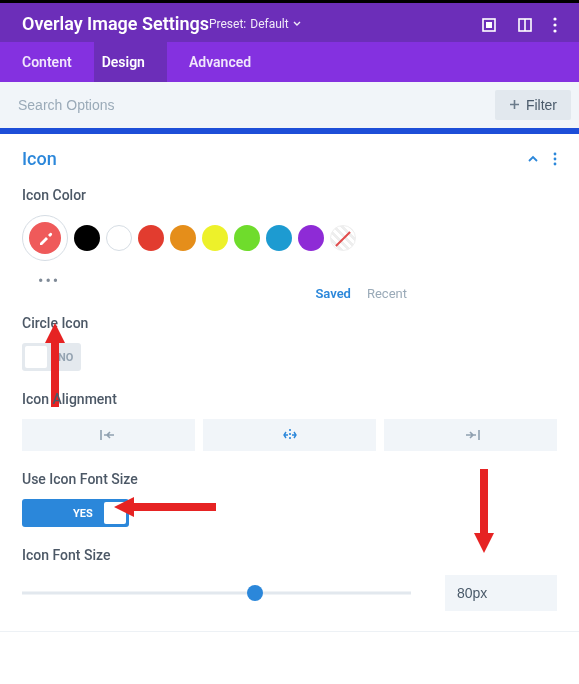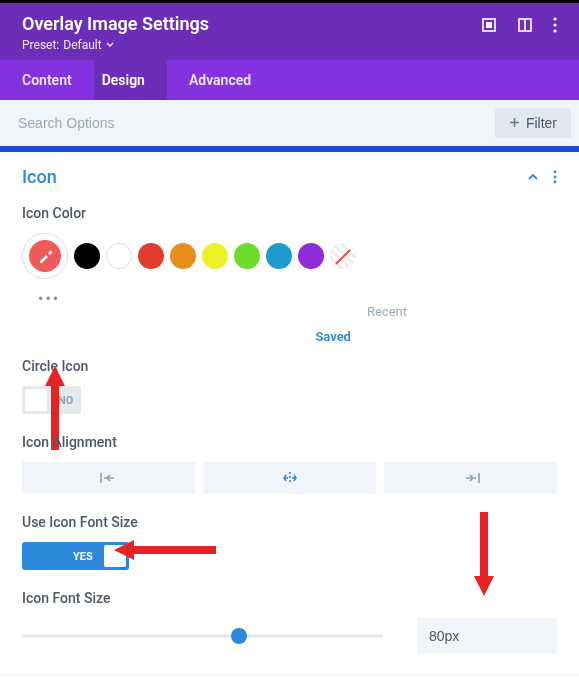--- a/index.html
+++ b/index.html
@@ -14,21 +14,21 @@
     }
     .topbar-black { height: 3px; background: #000; }
     .header {
       background: #6c2eb9;
       color: #fff;
       padding: 10px 22px 8px 22px;
       display: flex;
       justify-content: space-between;
       align-items: flex-start;
     }
-    .header-left { display: flex; flex-direction: column; }
+    .header-left { display: flex; }
     .header-title { font-size: 18px; font-weight: 600; }
     .header-preset { font-size: 12px; opacity: 0.9; margin-top: 4px; display: flex; align-items: flex-start; gap: 4px; cursor: pointer; }
     .header-icons { display: flex; gap: 20px; align-items: center; padding-top: 4px; }
     .header-icons span { cursor: pointer; display: inline-flex; }
     .tabs {
       background: #8431e0;
       display: flex;
       padding: 0;
     }
     .tab {
@@ -103,21 +103,21 @@
       display: flex; align-items: center; justify-content: center; background: #fff;
       cursor: pointer;
     }
     .picker-inner {
       width: 32px; height: 32px; border-radius: 50%;
       background: #ef5a5a;
       display: flex; align-items: center; justify-content: center;
     }
     .more-dots { margin-top: 10px; color: #7f8a97; letter-spacing: 2px; font-size: 16px; cursor: pointer; padding-left: 16px;}
     .saved-recent { display: flex; gap: 16px; justify-content: flex-end; margin-top: -4px; font-size: 13px; padding-right: 150px;}
-    .saved-recent .saved { color: #2b87da; font-weight: 600; cursor: pointer; margin-top: 25px; }
+    .saved-recent .saved { color: #2b87da; font-weight: 600; cursor: pointer; }
     .saved-recent .recent { color: #9aaab8; cursor: pointer; }
     .toggle {
       display: inline-flex; align-items: center; background: #e4e9ee;
       border-radius: 3px; height: 28px; cursor: pointer; overflow: hidden;
     }
     .toggle .tog-label { font-size: 11px; font-weight: 700; color: #94a3b1; padding: 0 8px; }
     .toggle .knob { width: 22px; height: 22px; background: #fff; border-radius: 2px; margin: 3px; }
     .toggle.on { background: #2b87da; padding-left: 43px; }
     .toggle.on .tog-label { color: #fff; }
     .align-row { display: flex; gap: 8px; }
@@ -129,21 +129,21 @@
     .slider-row { display: flex; align-items: center; gap: 34px; }
     .slider {
       flex: 1; position: relative; height: 18px; display: flex; align-items: center;
     }
     .slider-track { position: absolute; left: 0; right: 0; top: 50%; height: 3px; background: #e2e8ee; transform: translateY(-50%); }
     .slider-thumb {
       position: absolute; width: 16px; height: 16px; background: #2b87da; border-radius: 50%;
       top: 50%; transform: translate(-50%, -50%); cursor: pointer;
     }
     .size-input {
-      width: 140px; border: none; background: #f1f5f9; padding: 10px 12px; font-size: 14px; color: #4a5a6a;
+      width: 112px; border: none; background: #f1f5f9; padding: 10px 12px; font-size: 14px; color: #4a5a6a;
       outline: none;
     }
     .divider { height: 1px; background: #edf1f5; margin: 16px -22px 10px -22px; }
     
     .arrow { position: absolute; pointer-events: none; }
     .arrow.up-red {
       left: 22px; top: 2px; width: 22px; height: 92px;
     }
     .arrow.left-red {
       left: 86px; top: -6px; width: 110px; height: 28px;

